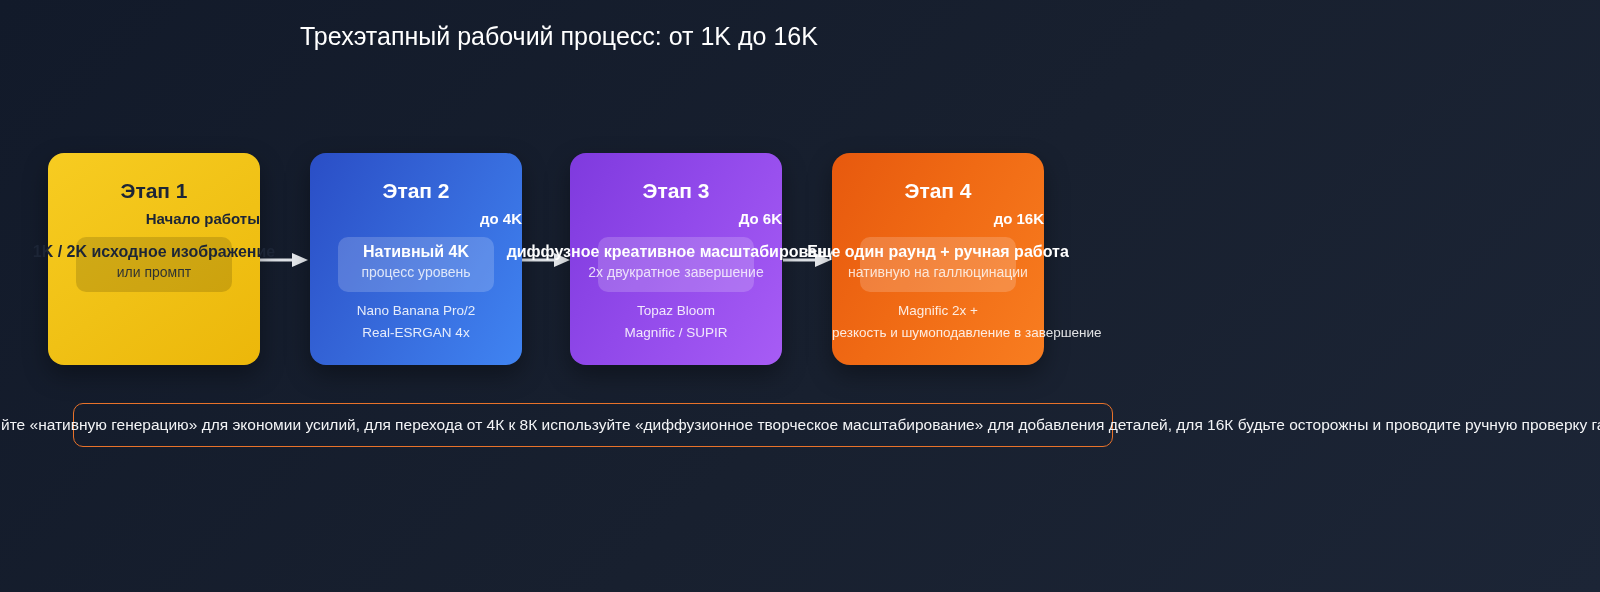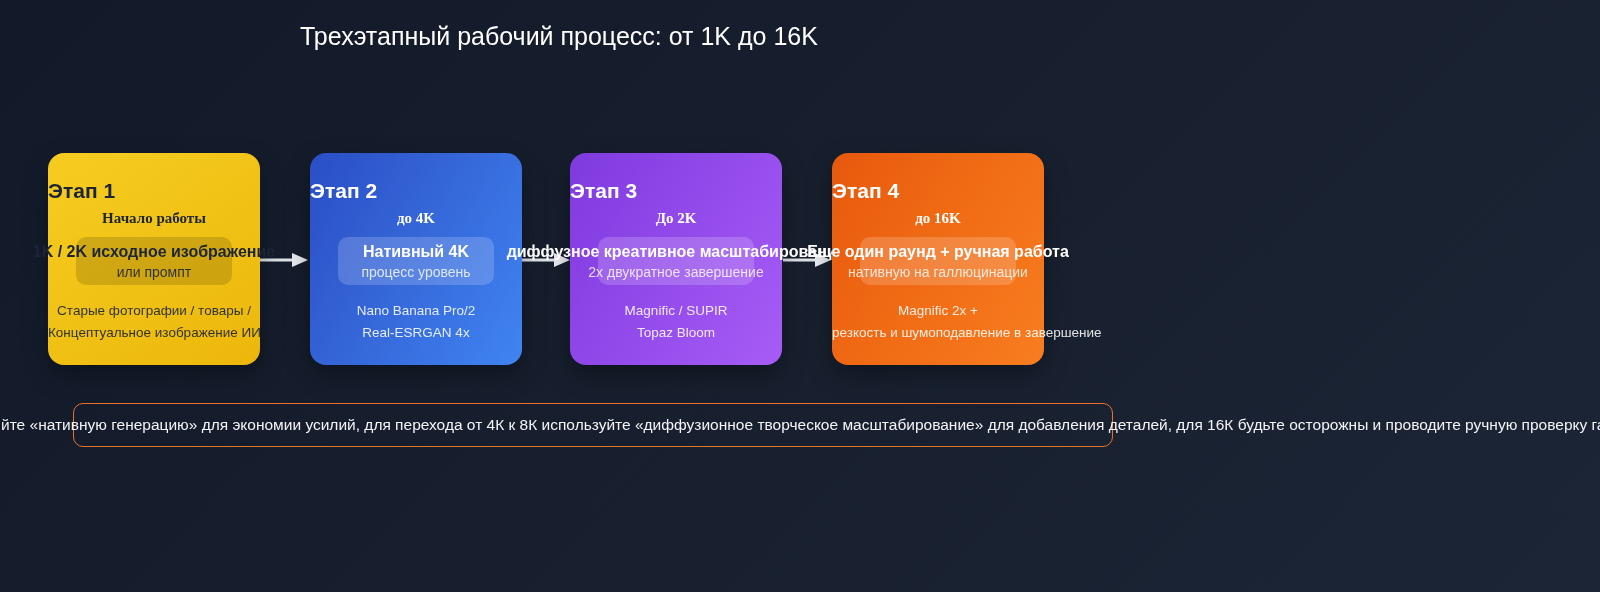--- a/index.html
+++ b/index.html
@@ -36,46 +36,46 @@
     top: 153px;
     width: 212px;
     height: 212px;
     border-radius: 16px;
     box-shadow: 0 10px 25px rgba(0,0,0,0.35);
     z-index: 2;
   }
   .card-1 { left: 48px;  background: linear-gradient(145deg, #f7cc21 0%, #f0c115 55%, #ecb70a 100%); color: #1c2536; }
   .card-2 { left: 310px; background: linear-gradient(120deg, #2a4ec6 0%, #3566d8 45%, #4084f2 100%); color: #ffffff; }
   .card-3 { left: 570px; background: linear-gradient(120deg, #7f3ade 0%, #9149ea 45%, #a75cf5 100%); color: #ffffff; }
-  .card-4 { left: 832px; background: linear-gradient(120deg, #e7590e 0%, #f06a14 45%, #f87d20 100%); color: #ffffff; }
+  .card-4 { left: 832px; background: linear-gradient(120deg, #e7590e 0%, #f06a14 45%, #f87d20 100%); color: #ffffff; border-radius: 18px; }
   .card-heading {
     position: absolute;
     top: 26px;
     width: 100%;
+    text-align: center;
     font-size: 21px;
     font-weight: 700;
     white-space: nowrap;
   }
   .card-subtitle {
     position: absolute;
     top: 57px;
     width: 100%;
-    text-align: center;
+    text-align: right;
     font-size: 15px;
     font-weight: 700;
     white-space: nowrap;
-    font-family: Liberation Serif, serif;
   }
   .card-box {
     position: absolute;
     top: 84px;
     left: 50%;
     transform: translateX(-50%);
     width: 156px;
-    height: 48px;
+    height: 55px;
     border-radius: 10px;
   }
   .card-1 .card-box { background: rgba(0,0,0,0.14); }
   .card-2 .card-box, .card-3 .card-box, .card-4 .card-box { background: rgba(255,255,255,0.18); }
   .card-box-main {
     position: absolute;
     top: 6px;
     left: 50%;
     transform: translateX(-50%);
     font-size: 16px;
@@ -143,49 +143,45 @@
     <polygon points="33,3 49,10 33,17" fill="#e9ecf0"></polygon>
   </svg>
 
   <div class="stage-card card-1">
     <div class="card-heading">Этап 1</div>
     <div class="card-subtitle">Начало работы</div>
     <div class="card-box">
       <div class="card-box-main">1K / 2K исходное изображение</div>
       <div class="card-box-sub">или промпт</div>
     </div>
-    <div class="card-note">
-      <div>Старые фотографии / товары /</div>
-      <div>Концептуальное изображение ИИ</div>
-    </div>
   </div>
 
   <div class="stage-card card-2">
     <div class="card-heading">Этап 2</div>
     <div class="card-subtitle">до 4K</div>
     <div class="card-box">
       <div class="card-box-main">Нативный 4K</div>
       <div class="card-box-sub">процесс уровень</div>
     </div>
     <div class="card-note">
       <div>Nano Banana Pro/2</div>
       <div>Real-ESRGAN 4x</div>
     </div>
   </div>
 
   <div class="stage-card card-3">
     <div class="card-heading">Этап 3</div>
-    <div class="card-subtitle">До 2K</div>
+    <div class="card-subtitle">До 6K</div>
     <div class="card-box">
       <div class="card-box-main">диффузное креативное масштабирование</div>
       <div class="card-box-sub">2х двукратное завершение</div>
     </div>
     <div class="card-note">
+      <div>Topaz Bloom</div>
       <div>Magnific / SUPIR</div>
-      <div>Topaz Bloom</div>
     </div>
   </div>
 
   <div class="stage-card card-4">
     <div class="card-heading">Этап 4</div>
     <div class="card-subtitle">до 16K</div>
     <div class="card-box">
       <div class="card-box-main">Еще один раунд + ручная работа</div>
       <div class="card-box-sub">нативную на галлюцинации</div>
     </div>

